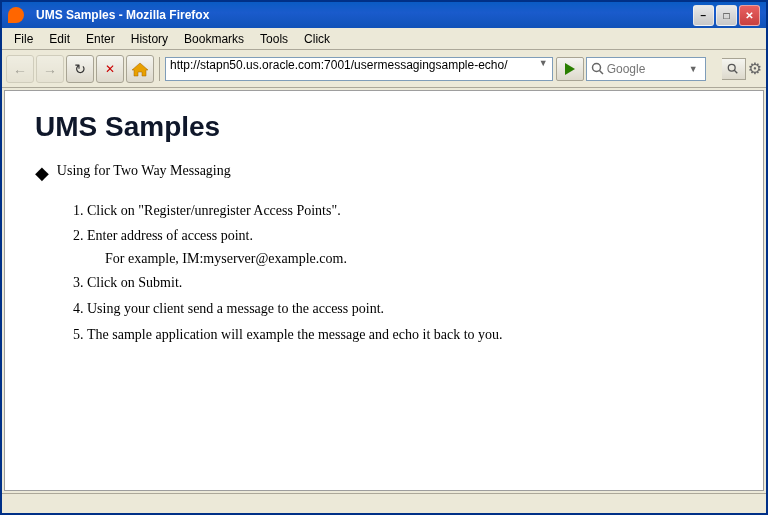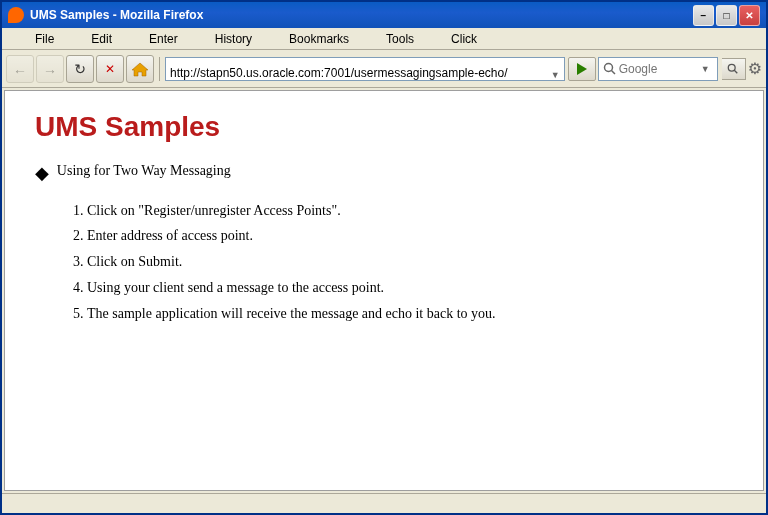--- a/index.html
+++ b/index.html
@@ -28,21 +28,21 @@
       display: flex;
       align-items: center;
       padding: 0 6px;
       justify-content: space-between;
       flex-shrink: 0;
     }
 
     .title-bar-left {
       display: flex;
       align-items: center;
-      gap: 6px;
+      gap: 12px;
     }
 
     .title-icon {
       width: 16px;
       height: 16px;
       background: #ff6600;
       border-radius: 50% 50% 50% 0;
       position: relative;
     }
 
@@ -85,21 +85,20 @@
       border-bottom: 1px solid #aca899;
       flex-shrink: 0;
     }
 
     .menu-item {
       padding: 2px 8px;
       font-size: 12px;
       color: #000;
       cursor: pointer;
       font-family: Arial, sans-serif;
-      margin-left: 21px;
     }
 
     
     .toolbar {
       background: #ece9d8;
       height: 38px;
       display: flex;
       align-items: center;
       padding: 2px 4px;
       gap: 2px;
@@ -179,21 +178,21 @@
     .address-bar-group {
       display: flex;
       align-items: center;
       flex: 1;
       gap: 3px;
     }
 
     .address-input-wrapper {
       flex: 1;
       display: flex;
-      align-items: flex-end;
+      align-items: flex-start;
       background: white;
       border: 1px solid #7f9db9;
       height: 24px;
       padding: 0 4px;
       gap: 3px;
     }
 
     .address-input {
       border: none;
       outline: none;
@@ -225,21 +224,21 @@
       height: 0;
       border-top: 6px solid transparent;
       border-bottom: 6px solid transparent;
       border-left: 10px solid #2a7f00;
     }
 
     
     .search-group {
       display: flex;
       align-items: center;
-      gap: 4px;
+      gap: 16px;
       justify-content: space-between;
     }
 
     .search-input-wrapper {
       display: flex;
       align-items: center;
       background: white;
       border: 1px solid #7f9db9;
       height: 24px;
       padding: 0 4px;
@@ -289,21 +288,21 @@
     }
 
     .page-content {
       padding: 20px 30px;
     }
 
     .page-title {
       font-size: 28px;
       font-weight: bold;
       font-family: Arial, sans-serif;
-      color: #b91c1c;
+      color: #0f172a;
       margin-bottom: 20px;
     }
 
     .bullet-section {
       margin-bottom: 14px;
     }
 
     .bullet-item {
       display: flex;
       align-items: flex-start;
@@ -448,29 +447,30 @@
         </div>
       </div>
 
 
       <ol class="steps-list">
         <li>
           <span>Click on "Register/unregister Access Points".</span>
         </li>
         <li>
           <span>Enter address of access point.</span>
+          <div class="sub-note">For example, IM:myserver@example.com.</div>
         </li>
         <li>
           <span>Click on Submit.</span>
         </li>
         <li>
           <span>Using your client send a message to the access point.</span>
         </li>
         <li>
-          <span>The sample application will receive the message and echo it back to you.</span>
+          <span>The sample application will example the message and echo it back to you.</span>
         </li>
       </ol>
 
     </div>
   </div>
 
   <div class="status-bar">
     <span></span>
   </div>
 </div>

